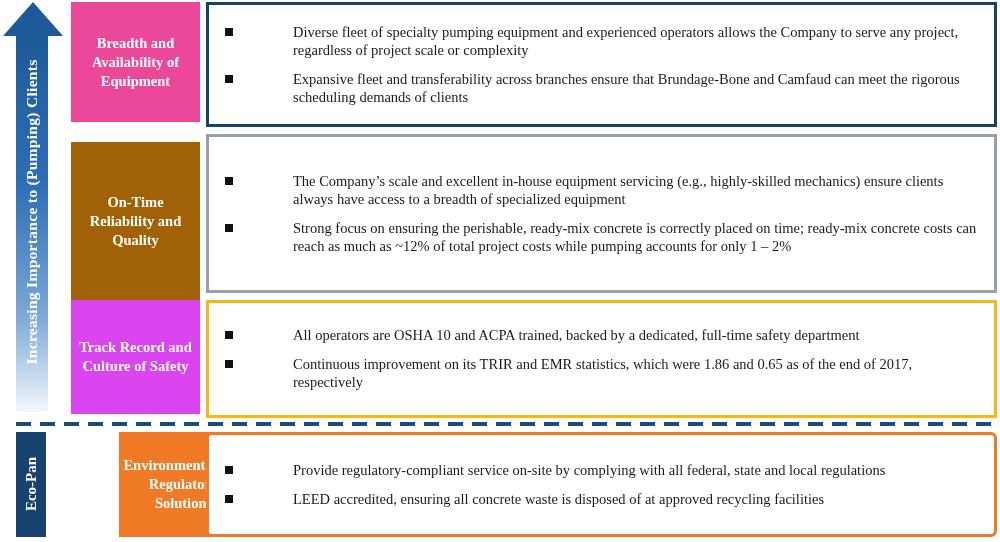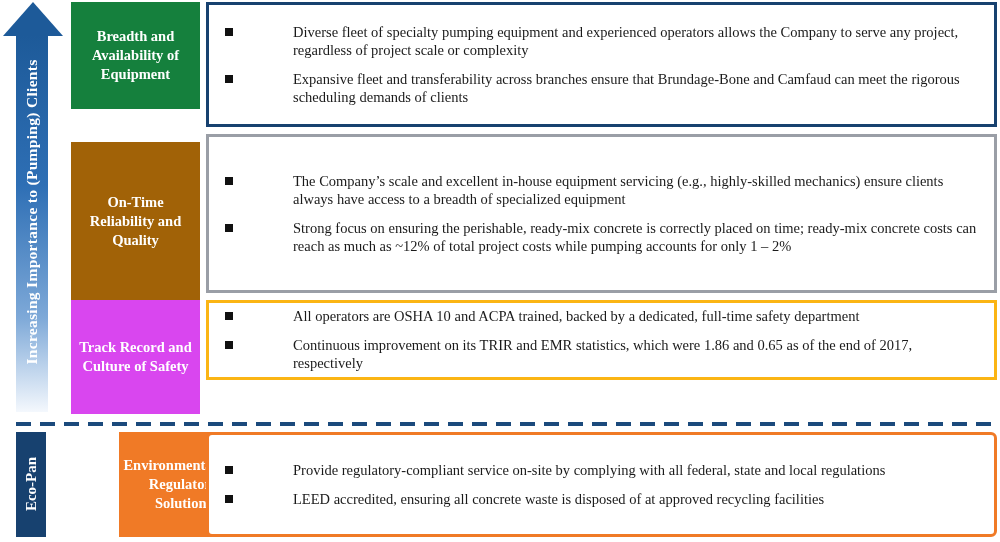--- a/index.html
+++ b/index.html
@@ -20,21 +20,21 @@
 </style>
 </head>
 <body>
 
 <div class="arrow">
   <div class="arrow-head"></div>
   <div class="arrow-shaft"></div>
   <div class="arrow-label">Increasing Importance to (Pumping) Clients</div>
 </div>
 
-<div class="label-box" style="top:2px;height:107px;background:#15803d;">Breadth and Availability of Equipment</div>
+<div class="label-box" style="top:2px;height:120px;background:#ec4899;">Breadth and Availability of Equipment</div>
 <div class="content-box" style="top:2px;height:125px;border-color:#17416f;">
   <div class="bullet">
     <span class="bullet-icon"></span>
     <span class="bullet-text">Diverse fleet of specialty pumping equipment and experienced operators allows the Company to serve any project, regardless of project scale or complexity</span>
   </div>
   <div class="bullet">
     <span class="bullet-icon"></span>
     <span class="bullet-text">Expansive fleet and transferability across branches ensure that Brundage-Bone and Camfaud can meet the rigorous scheduling demands of clients</span>
   </div>
 </div>
@@ -45,21 +45,21 @@
     <span class="bullet-icon"></span>
     <span class="bullet-text">The Company’s scale and excellent in-house equipment servicing (e.g., highly-skilled mechanics) ensure clients always have access to a breadth of specialized equipment</span>
   </div>
   <div class="bullet">
     <span class="bullet-icon"></span>
     <span class="bullet-text">Strong focus on ensuring the perishable, ready-mix concrete is correctly placed on time; ready-mix concrete costs can reach as much as ~12% of total project costs while pumping accounts for only 1 – 2%</span>
   </div>
 </div>
 
 <div class="label-box" style="top:300px;height:114px;background:#d946ef;">Track Record and Culture of Safety</div>
-<div class="content-box" style="top:300px;height:80px;border-color:#fbb514;">
+<div class="content-box" style="top:300px;height:118px;border-color:#fbb514;">
   <div class="bullet">
     <span class="bullet-icon"></span>
     <span class="bullet-text">All operators are OSHA 10 and ACPA trained, backed by a dedicated, full-time safety department</span>
   </div>
   <div class="bullet">
     <span class="bullet-icon"></span>
     <span class="bullet-text">Continuous improvement on its TRIR and EMR statistics, which were 1.86 and 0.65 as of the end of 2017, respectively</span>
   </div>
 </div>
 

